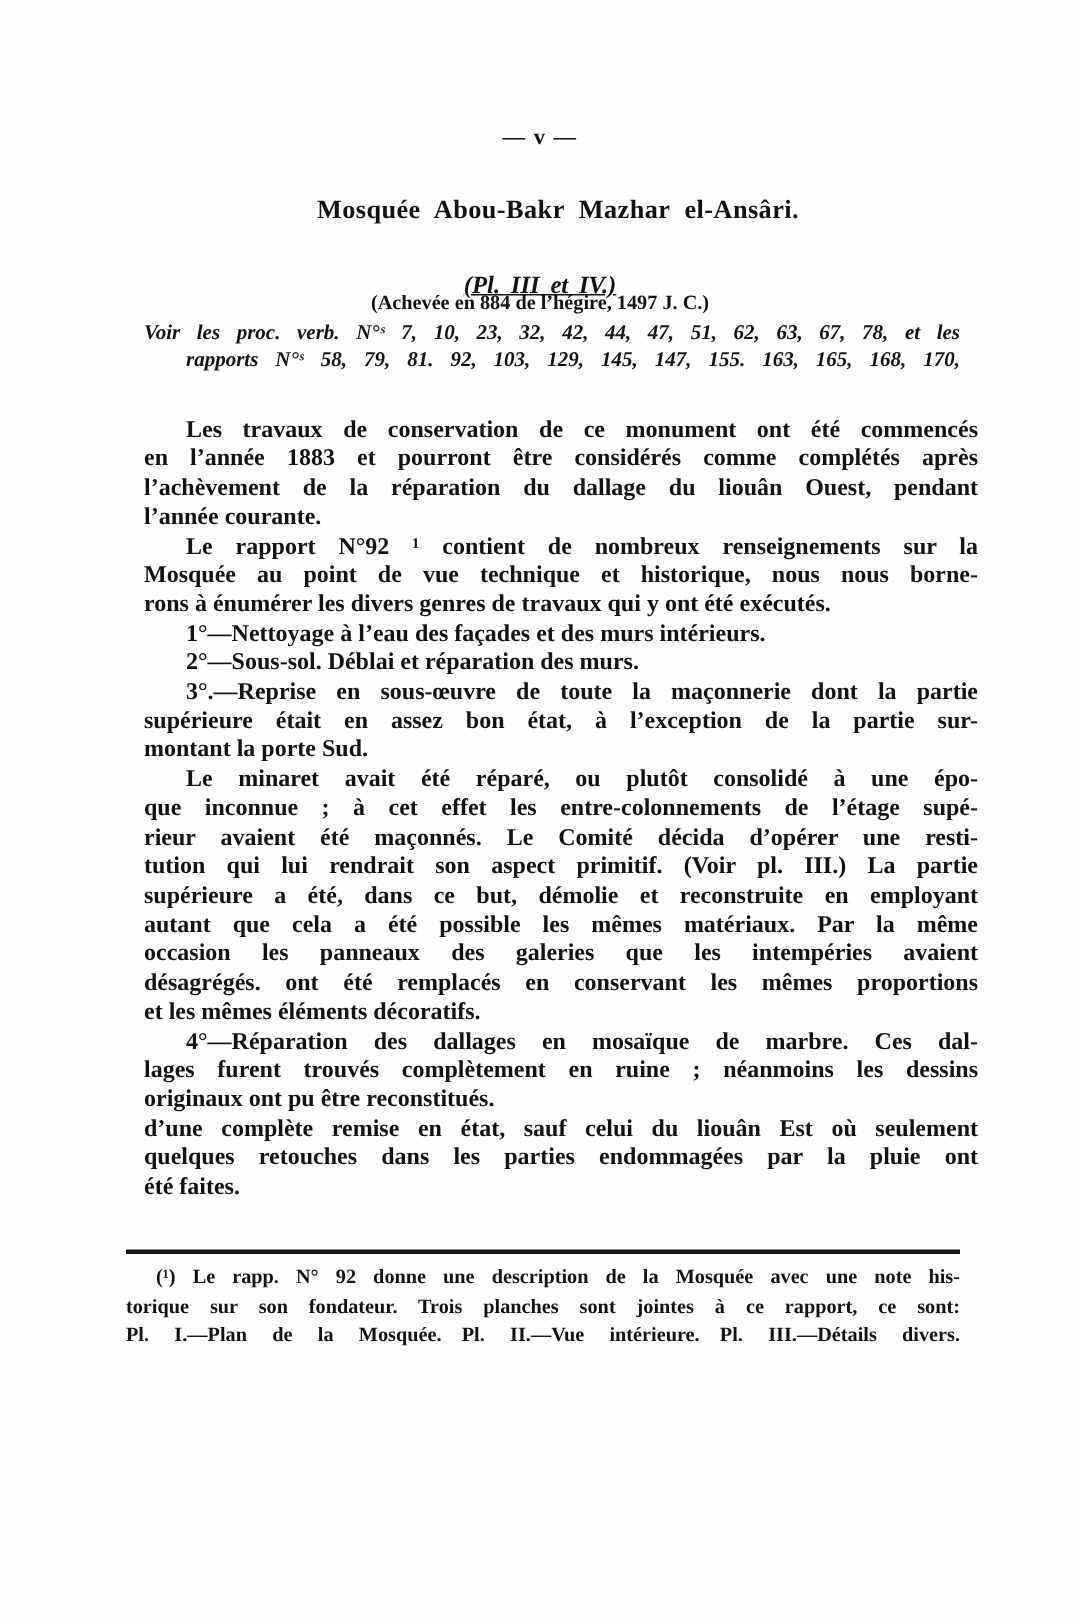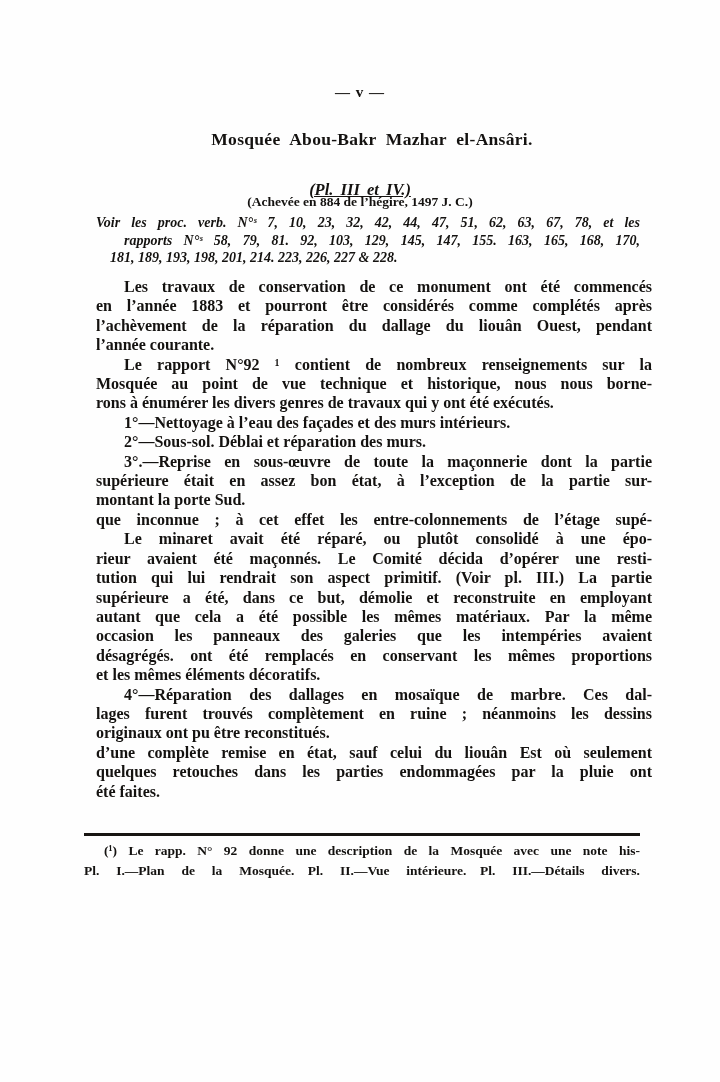--- a/index.html
+++ b/index.html
@@ -54,21 +54,20 @@
 <body>
 
 <div class="page">
   <div class="folio">— v —</div>
   <h1 class="title">Mosquée Abou-Bakr Mazhar el-Ansâri.</h1>
   <div class="subtitle">(Achevée en 884 de l’hégire, 1497 J. C.)</div>
   <div class="plates">(Pl. III et IV.)</div>
   <div class="refblock" id="refblock">
       <div class="line first">Voir les proc. verb. N°ˢ 7, 10, 23, 32, 42, 44, 47, 51, 62, 63, 67, 78, et les</div>
       <div class="line">rapports N°ˢ 58, 79, 81. 92, 103, 129, 145, 147, 155. 163, 165, 168, 170,</div>
-      <div class="line last">181, 189, 193, 198, 201, 214. 223, 226, 227 &amp; 228.</div>
     </div>
   <div class="body" id="body">
       <div class="para">
         <div class="line first">Les travaux de conservation de ce monument ont été commencés</div>
         <div class="line">en l’année 1883 et pourront être considérés comme complétés après</div>
         <div class="line">l’achèvement de la réparation du dallage du liouân Ouest, pendant</div>
         <div class="line last">l’année courante.</div>
       </div>
       <div class="para">
         <div class="line first">Le rapport N°92 ¹ contient de nombreux renseignements sur la</div>
@@ -80,22 +79,22 @@
       </div>
       <div class="para">
         <div class="line first last">2°—Sous-sol.  Déblai et réparation des murs.</div>
       </div>
       <div class="para">
         <div class="line first">3°.—Reprise en sous-œuvre de toute la maçonnerie dont la partie</div>
         <div class="line">supérieure était en assez bon état, à l’exception de la partie sur-</div>
         <div class="line last">montant la porte Sud.</div>
       </div>
       <div class="para">
+        <div class="line first">Le minaret avait été réparé, ou plutôt consolidé à une épo-</div>
         <div class="line">que inconnue ; à cet effet les entre-colonnements de l’étage supé-</div>
-        <div class="line first">Le minaret avait été réparé, ou plutôt consolidé à une épo-</div>
         <div class="line">rieur avaient été maçonnés. Le Comité décida d’opérer une resti-</div>
         <div class="line">tution qui lui rendrait son aspect primitif. (Voir pl. III.) La partie</div>
         <div class="line">supérieure a été, dans ce but, démolie et reconstruite en employant</div>
         <div class="line">autant que cela a été possible les mêmes matériaux. Par la même</div>
         <div class="line">occasion les panneaux des galeries que les intempéries avaient</div>
         <div class="line">désagrégés. ont été remplacés en conservant les mêmes proportions</div>
         <div class="line last">et les mêmes éléments décoratifs.</div>
       </div>
       <div class="para">
         <div class="line first">4°—Réparation des dallages en mosaïque de marbre. Ces dal-</div>
@@ -104,15 +103,16 @@
       </div>
       <div class="para">
         <div class="line">d’une complète remise en état, sauf celui du liouân Est où seulement</div>
         <div class="line">quelques retouches dans les parties endommagées par la pluie ont</div>
         <div class="line last">été faites.</div>
       </div>
     </div>
   <div class="rule"></div>
   <div class="footnote" id="footnote">
       <div class="line first">(¹) Le rapp. N° 92 donne une description de la Mosquée avec une note his-</div>
+      <div class="line">torique sur son fondateur. Trois planches sont jointes à ce rapport, ce sont:</div>
       <div class="line last">Pl. I.—Plan de la Mosquée. Pl. II.—Vue intérieure. Pl. III.—Détails divers.</div>
     </div>
 </div>
 
 </body></html>

